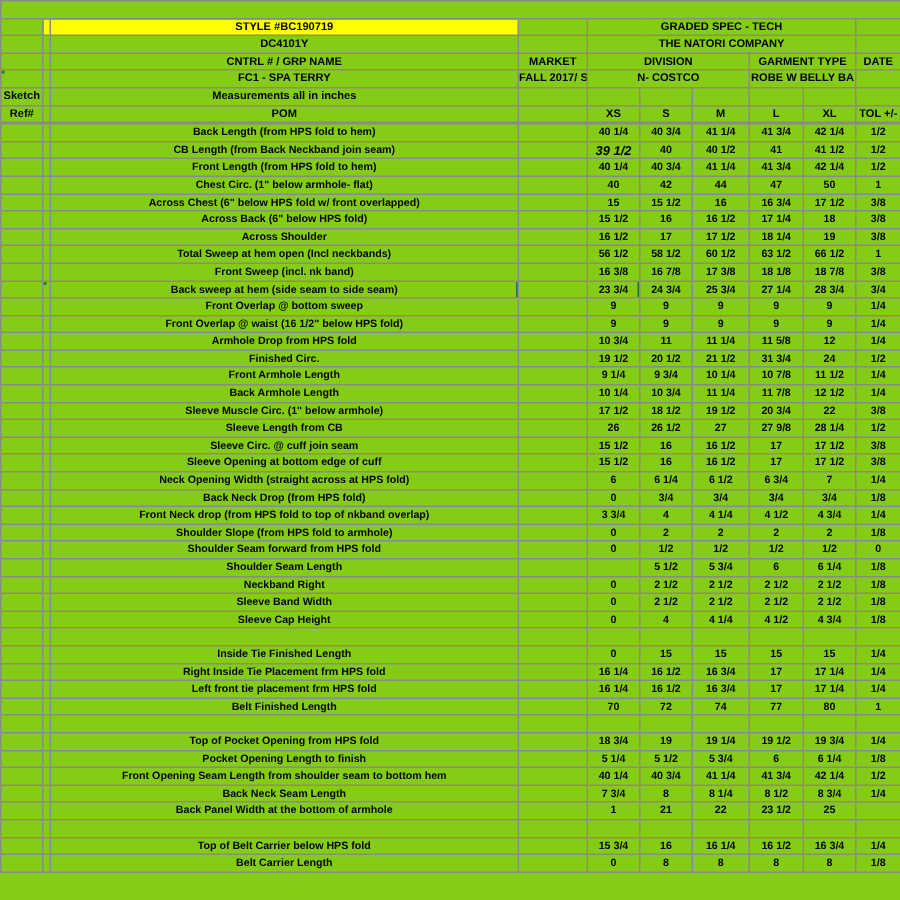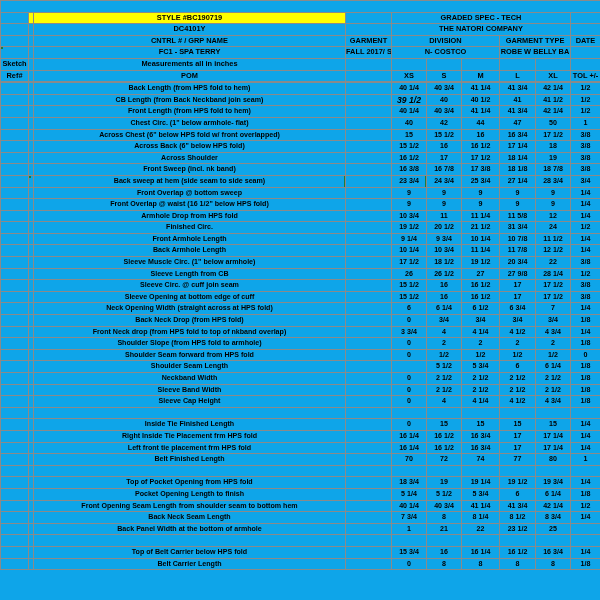--- a/index.html
+++ b/index.html
@@ -10,21 +10,21 @@
   body {
     width: 600px;
     height: 600px;
     font-family: "Liberation Sans", sans-serif;
     overflow: hidden;
   }
   #sheet {
     position: relative;
     width: 600px;
     height: 600px;
-    background: #0ea5e9;
+    background: #84cc16;
   }
   table.grid {
     border-collapse: collapse;
     table-layout: fixed;
     width: 600px;
     font-size: 7.1px;
     color: #000;
   }
   table.grid td {
     border: 0.7px solid #8a8a8a;
@@ -115,21 +115,21 @@
         <td></td>
         <td colspan="5">THE NATORI COMPANY</td>
         <td class="thickright"></td>
       </tr>
       <tr class="hdr-row">
         <td class="noborder"></td>
         <td class="thickleft"></td>
         <td>
           <span>CNTRL # / GRP NAME</span>
         </td>
-        <td>GARMENT</td>
+        <td>MARKET</td>
         <td colspan="3">DIVISION</td>
         <td colspan="2">GARMENT TYPE</td>
         <td class="thickright">DATE</td>
       </tr>
       <tr class="hdr-row">
         <td class="noborder tickmark"></td>
         <td class="thickleft"></td>
         <td>FC1 - SPA TERRY</td>
         <td>FALL 2017/ SPRING  2018</td>
         <td colspan="3">N- COSTCO</td>
@@ -257,20 +257,32 @@
           <td class="sizeval">16 1/2</td>
           <td class="sizeval">17</td>
           <td class="sizeval">17 1/2</td>
           <td class="sizeval">18 1/4</td>
           <td class="sizeval">19</td>
           <td class="sizeval thickright">3/8</td>
         </tr>
         <tr>
           <td class="thickleft"></td>
           <td></td>
+          <td class="pom">Total Sweep at hem open (Incl neckbands)</td>
+          <td class="noborder"></td>
+          <td class="sizeval">56 1/2</td>
+          <td class="sizeval">58 1/2</td>
+          <td class="sizeval">60 1/2</td>
+          <td class="sizeval">63 1/2</td>
+          <td class="sizeval">66 1/2</td>
+          <td class="sizeval thickright">1</td>
+        </tr>
+        <tr>
+          <td class="thickleft"></td>
+          <td></td>
           <td class="pom">Front Sweep (incl. nk band)</td>
           <td class="noborder"></td>
           <td class="sizeval">16 3/8</td>
           <td class="sizeval">16 7/8</td>
           <td class="sizeval">17 3/8</td>
           <td class="sizeval">18 1/8</td>
           <td class="sizeval">18 7/8</td>
           <td class="sizeval thickright">3/8</td>
         </tr>
         <tr>
@@ -473,21 +485,21 @@
           <td class="sizeval"></td>
           <td class="sizeval">5 1/2</td>
           <td class="sizeval">5 3/4</td>
           <td class="sizeval">6</td>
           <td class="sizeval">6 1/4</td>
           <td class="sizeval thickright">1/8</td>
         </tr>
         <tr>
           <td class="thickleft"></td>
           <td></td>
-          <td class="pom">Neckband Width</td>
+          <td class="pom">Neckband Right</td>
           <td class="noborder"></td>
           <td class="sizeval">0</td>
           <td class="sizeval">2 1/2</td>
           <td class="sizeval">2 1/2</td>
           <td class="sizeval">2 1/2</td>
           <td class="sizeval">2 1/2</td>
           <td class="sizeval thickright">1/8</td>
         </tr>
         <tr>
           <td class="thickleft"></td>

